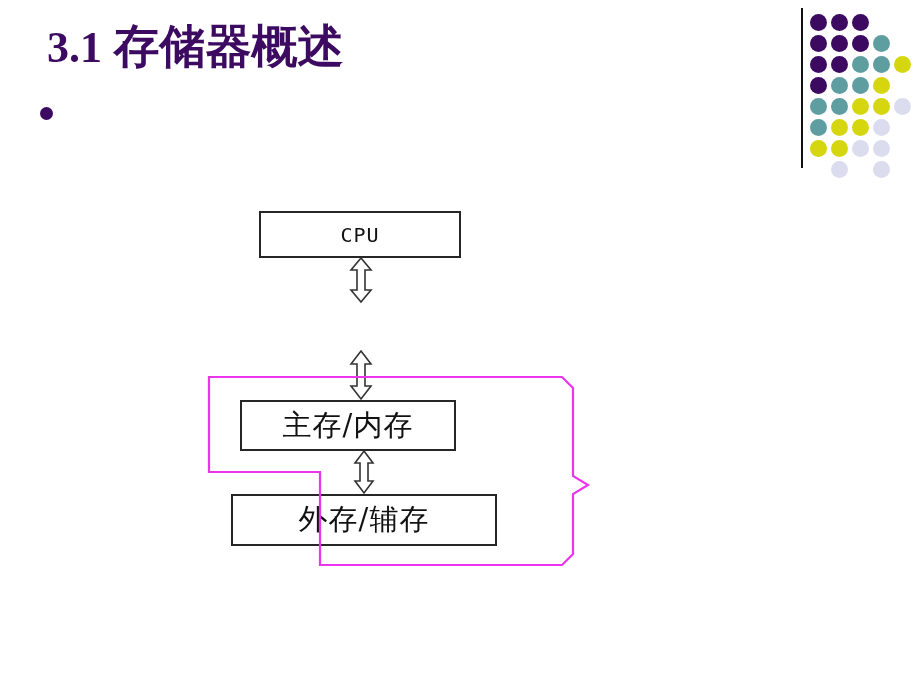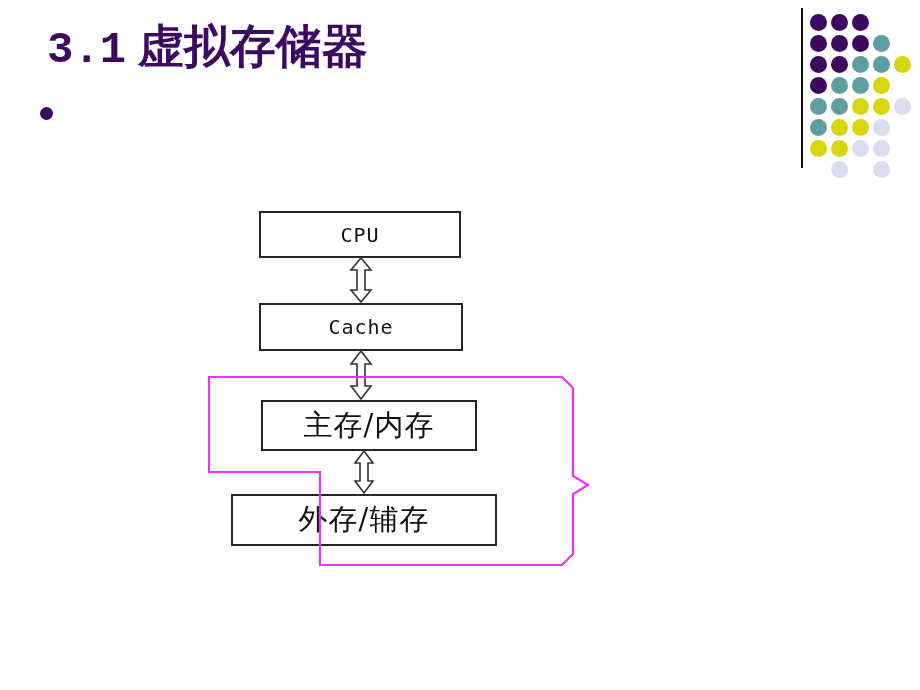--- a/index.html
+++ b/index.html
@@ -26,21 +26,21 @@
     top: 22px;
     font-family: "Liberation Serif", "DejaVu Serif", serif;
     font-size: 46px;
     font-weight: bold;
     color: #3d0a61;
     letter-spacing: 0px;
     white-space: nowrap;
     line-height: 1.05;
   }
   #slide-title .num {
-    font-family: Liberation Mono, monospace;
+    font-family: Liberation Serif, serif;
     font-weight: bold;
     font-size: 44px;
   }
   #slide-title .cjk {
     font-family: "DejaVu Serif", "Liberation Serif", serif;
     font-weight: bold;
   }
 
   
   #bullet-block {
@@ -114,21 +114,21 @@
     letter-spacing: 1px;
   }
   .dbox.cjk {
     font-family: "DejaVu Serif", "Liberation Serif", serif;
     font-size: 29px;
     letter-spacing: 1px;
   }
 
   #box-cpu     { left: 259px; top: 211px; width: 202px; height: 47px; }
   #box-cache   { left: 259px; top: 303px; width: 204px; height: 48px; }
-  #box-main    { left: 261px; top: 400px; width: 216px; height: 51px; }
+  #box-main    { left: 240px; top: 400px; width: 216px; height: 51px; }
   #box-ext     { left: 231px; top: 494px; width: 266px; height: 52px; }
 
   .arrow-svg { position: absolute; overflow: visible; }
   #arrow-1 { left: 344px; top: 256px; }
   #arrow-2 { left: 344px; top: 349px; }
   #arrow-3 { left: 349px; top: 449px; }
 
   #vm-path { position: absolute; left: 0; top: 0; overflow: visible; }
 
   #vm-label {
@@ -142,21 +142,21 @@
     white-space: nowrap;
     letter-spacing: 1px;
   }
 </style>
 </head>
 <body>
 
 <div id="slide">
 
   <div id="slide-title">
-    <span class="num">3.1</span><span>&nbsp;</span><span class="cjk">虚拟存储器</span>
+    <span class="num">3.1</span><span>&nbsp;</span><span class="cjk">存储器概述</span>
   </div>
 
   <div id="bullet-block">
     <div id="bullet-marker"></div>
   </div>
 
   <div id="deco-rule"></div>
   <div id="dot-grid">
       <div class="deco-dot" style="left: 0px; top: 0px; background: rgb(61, 10, 97);"></div>
       <div class="deco-dot" style="left: 21px; top: 0px; background: rgb(61, 10, 97);"></div>
@@ -190,23 +190,20 @@
       <div class="deco-dot" style="left: 21px; top: 147px; background: rgb(220, 220, 239);"></div>
       <div class="deco-dot" style="left: 63px; top: 147px; background: rgb(220, 220, 239);"></div>
     </div>
 
   <div id="diagram">
 
     <div class="dbox mono" id="box-cpu">
       <span>CPU</span>
     </div>
 
-    <div class="dbox mono" id="box-cache">
-      <span>Cache</span>
-    </div>
 
     <div class="dbox cjk" id="box-main">
       <span>主存/内存</span>
     </div>
 
     <div class="dbox cjk" id="box-ext">
       <span>外存/辅存</span>
     </div>
 
     <svg class="arrow-svg" id="arrow-1" width="34" height="48" viewBox="0 0 34 48">

